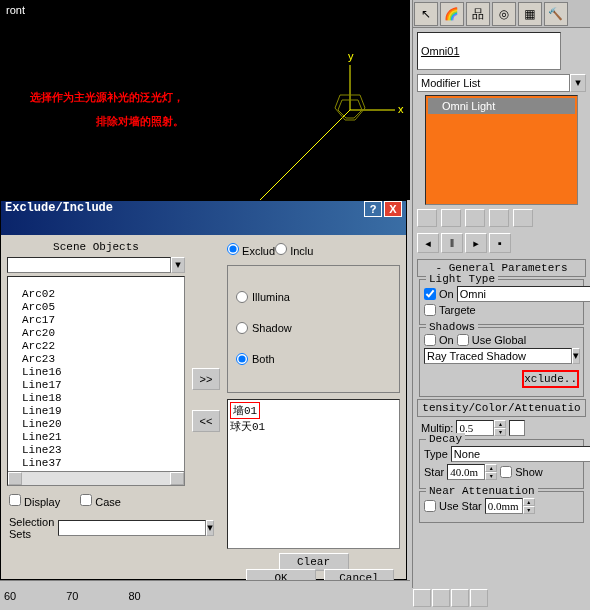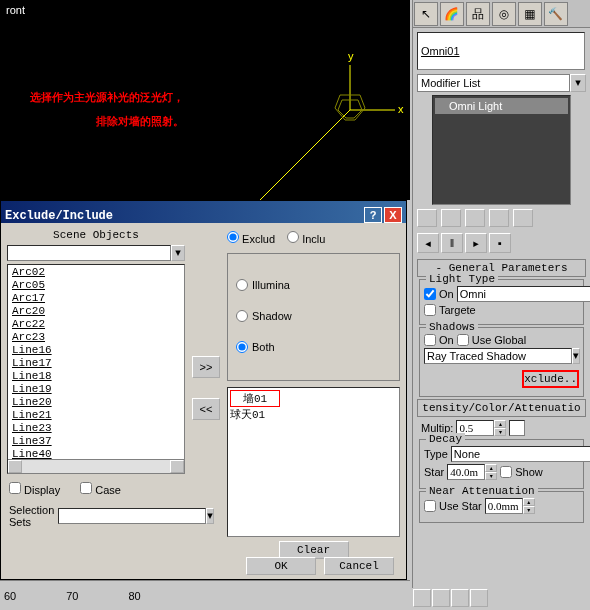--- a/index.html
+++ b/index.html
@@ -7,25 +7,25 @@
 
 .viewport { position: absolute; left: 0; top: 0; width: 410px; height: 200px; background: #000; }
 .viewport-label { color: #fff; padding: 4px 6px; font-size: 11px; }
 .annotation { color: #ff0000; position: absolute; left: 30px; top: 85px; font-size: 15px; line-height: 24px; font-weight: bold; text-align: right; }
 .viewport svg { position: absolute; left: 0; top: 0; width: 410px; height: 200px; }
 
 .right-panel { position: absolute; right: 0; top: 0; width: 178px; height: 610px; background: #c8c8c8; border-left: 1px solid #808080; }
 .toolbar-icons { height: 28px; background: #c0c0c0; display: flex; border-bottom: 1px solid #808080; }
 .toolbar-icons div { width: 24px; height: 24px; border: 1px solid #808080; margin: 2px 1px; background: #d4d0c8; display:flex; align-items:center; justify-content:center; font-size:12px;}
 .name-field { margin: 4px; }
-.name-field input { width: 168px; height: 18px; border: 1px inset #808080; padding: 18px 3px; background:#fff;text-decoration:underline;}
+.name-field input { width: 144px; height: 18px; border: 1px inset #808080; padding: 18px 3px; background:#fff;text-decoration:underline;}
 .dropdown { margin: 3px 4px; display: flex; }
 .dropdown input { flex: 1; height: 18px; border: 1px solid #808080; padding: 1px 3px; background:#fff;}
 .dropdown .dd-btn { width: 16px; height: 18px; border: 1px outset #fff; background: #c8c8c8; text-align:center; line-height:14px;}
-.stack-list { margin: 0 19px 4px; height: 110px; border: 1px inset #808080; background: #404040; }
+.stack-list { margin: 0 12px 4px; height: 110px; border: 1px inset #808080; background: #f97316; }
 .stack-item { background: #888; color: #fff; padding: 2px 14px; margin: 2px; }
 .pin-row { margin: 2px 4px 6px; display:flex; gap:4px; }
 .pin-row div { width:20px; height:18px; border:1px outset #fff; background:#c8c8c8;}
 .transport { display:flex; gap:2px; margin:2px 4px 6px;}
 .transport div{ width:22px;height:20px;border:1px outset #fff;background:#c8c8c8; text-align:center; line-height:18px;}
 
 .rollout-header { margin: 2px 4px; border: 1px solid #808080; text-align: center; padding: 2px; background: #c8c8c8; font-family: "Courier New", monospace;}
 .group { margin: 2px 6px; border: 1px solid #808080; padding: 4px 4px 6px; position: relative; }
 .group-title { position: absolute; top: -7px; left: 6px; background: #c8c8c8; padding: 0 3px; font-family: "Courier New", monospace;}
 .row { display: flex; align-items: center; gap: 3px; margin: 2px 0; font-family: "Courier New", monospace;}
@@ -34,46 +34,46 @@
 .combo input{ flex:1; height:16px; border:1px inset #808080; padding:0 2px; background:#fff;}
 .combo .cb-btn{ width:14px; height:16px; border:1px outset #fff; background:#c8c8c8; text-align:center; line-height:12px;}
 .spinner { display:flex;}
 .spinner input{ width:38px; height:16px; border:1px inset #808080; background:#fff; padding:0 2px;font-family:Liberation Serif, serif;}
 .spinner .sp-btns{ width:12px; display:flex; flex-direction:column;}
 .spinner .sp-btns div{height:8px; border:1px outset #fff; background:#c8c8c8; font-size:6px; text-align:center; line-height:6px;}
 .btn { border: 1px outset #fff; background: #c8c8c8; padding: 2px 6px; font-family: "Courier New", monospace;}
 .red-box { border: 2px solid #ff0000; padding: 1px 0; }
 
 .dialog { position: absolute; left: 0; top: 200px; width: 407px; height: 380px; background: #d4d0c8; border: 1px solid #000; }
-.titlebar { height: 22px; background: linear-gradient(to right, #0a246a, #3a6ea5); color: #fff; display: flex; align-items: flex-end; padding: 0 4px; }
+.titlebar { height: 34px; background: linear-gradient(to right, #0a246a, #3a6ea5); color: #fff; display: flex; align-items: flex-start; padding: 0 4px; }
 .titlebar-text { flex: 1; font-weight: bold; font-family: "Courier New", monospace; font-size:12px;}
 .titlebar-btn { width: 18px; height: 16px; margin-left: 2px; text-align: center; line-height: 14px; font-weight: bold; }
 .help-btn { background: #3a6ea5; color:#fff; border:1px solid #fff;}
 .close-btn { background: #e04030; color: #fff; border:1px solid #fff;}
 .dlg-body { padding: 6px; display: flex; gap: 4px; height: 330px;}
 .left-col { width: 178px; }
 .mid-col { width: 34px; display:flex; flex-direction:column; justify-content:center; gap:20px; align-items:center;}
 .right-col { flex: 1; }
 .label-c { text-align: center; margin-bottom: 4px; font-family: "Courier New", monospace;}
 .listbox { width: 100%; height: 210px; border: 1px inset #808080; background: #fff; overflow: hidden; position:relative;}
-.listbox-inner { padding:1px;text-decoration:underline;}
+.listbox-inner { padding:11px;}
 .listbox-item { padding: 0 3px; font-family: "Courier New", monospace; line-height:13px;}
 .sb-h { position:absolute; bottom:0; left:0; right:0; height:14px; background:#d4d0c8; border-top:1px solid #808080; display:flex;}
 .sb-h div{width:14px;height:13px;border:1px outset #fff;background:#c8c8c8;}
 .sb-h .track{flex:1;background:#e0e0e0;border:none;}
 .check-row { display:flex; gap:20px; margin:8px 2px; font-family: "Courier New", monospace;}
 .sel-sets { display:flex; align-items:center; gap:4px; margin:2px; font-family: "Courier New", monospace;}
 .sel-sets .combo { width:90px;}
 .move-btn { width:28px; height:22px; border:1px outset #fff; background:#c8c8c8; text-align:center; line-height:20px;}
-.radio-row{ display:flex; gap:12px; margin:2px 0 8px; font-family: "Courier New", monospace;}
+.radio-row{ display:flex; margin:2px 0 8px; font-family: "Courier New", monospace;}
 .radio-group{ border:1px solid #808080; padding:6px 8px 8px; margin-bottom:6px;}
 .radio-item{ display:flex; align-items:center; gap:4px; margin:19px 0; font-family: "Courier New", monospace;}
 input[type=radio]{width:12px;height:12px;}
 .target-box{ width:100%; height:150px; border:1px inset #808080; background:#fff; padding:2px;}
-.target-box .hl{ border:1px solid #ff0000; display:inline-block; padding:0 12px; font-family: "Courier New", monospace;}
+.target-box .hl{ border:1px solid #ff0000; display:inline-block; padding:0 2px; font-family: "Courier New", monospace;}
 .target-box div{font-family: "Courier New", monospace;}
 .dlg-buttons{ display:flex; justify-content:flex-end; gap:8px; padding:4px 12px 2px;}
 .dlg-buttons .btn{ width:70px; text-align:center;}
 .clear-btn-wrap{ text-align:center; margin:4px 0 16px;}
 
 .bottom-strip { position:absolute; left:0; bottom:0; width:410px; height:30px; background:#c8c8c8; border-top:1px solid #808080; display:flex; align-items:center; padding:2px 4px; gap:10px; font-family: "Courier New", monospace; font-size:10px;}
 .bottom-strip .tick{ color:#000;}
 .bottom-right { position:absolute; right:0; bottom:0; width:178px; height:22px; background:#c8c8c8; display:flex; gap:1px; padding:1px;}
 .bottom-right div{width:18px;height:18px;border:1px outset #fff;background:#c8c8c8;}
 </style>

